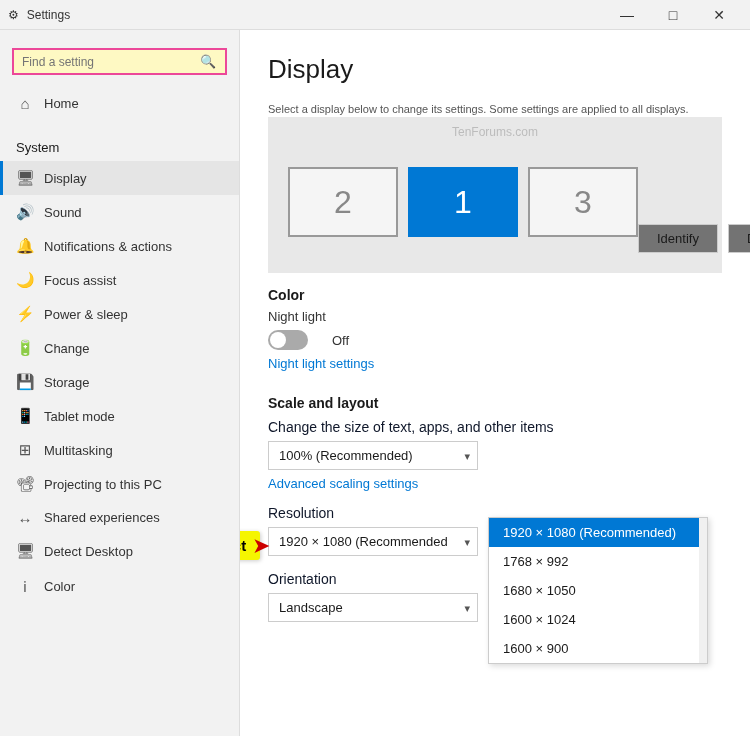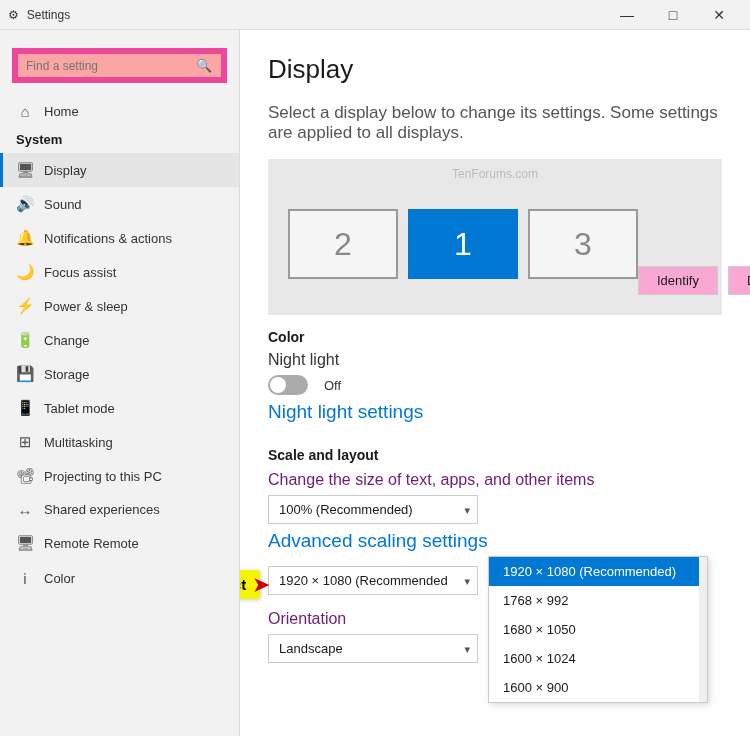--- a/index.html
+++ b/index.html
@@ -18,103 +18,103 @@
     .app-container { display: flex; width: 750px; height: 736px; padding-top: 30px; }
 
     
     .sidebar {
       width: 240px; min-width: 240px; background: #f2f2f2; height: 706px;
       overflow-y: auto; padding-top: 10px;
       border-right: 1px solid #ddd;
     }
     .search-box {
       margin: 8px 12px 12px 12px; display: flex; align-items: center;
-      border: 6px solid #ec4899; background: #fca5a5; padding: 4px 8px;
+      border: 2px solid #ec4899; background: #fef9c3; padding: 4px 8px;
     }
     .search-box input {
       border: none; outline: none; flex: 1; font-size: 12px; color: #555; background: transparent;
     }
     .search-icon-small { color: #666; font-size: 13px; }
 
     .sidebar-section-label {
-      font-weight: 700; font-size: 13px; color: #1a1a1a;
-      padding: 4px 16px 6px 16px; margin-top: 0;
+      font-weight: 400; font-size: 13px; color: #1a1a1a;
+      padding: 4px 16px 6px 16px; margin-top: 16px;
     }
 
     .sidebar-item {
       display: flex; align-items: center; gap: 10px;
       padding: 8px 16px; cursor: pointer; color: #333; font-size: 13px;
     }
     .sidebar-item.active { background: #e5e5e5; border-left: 3px solid #0078d4; padding-left: 13px; }
     .sidebar-item .si-icon { width: 18px; text-align: center; font-size: 15px; color: #555; flex-shrink: 0; }
 
     
     .main-content {
       flex: 1; background: white; height: 706px; overflow-y: auto; padding: 24px 28px;
       position: relative;
     }
     .page-title { font-size: 26px; font-weight: 300; color: #1a1a1a; margin-bottom: 18px; }
 
     .section-title { font-size: 14px; font-weight: 600; color: #1a1a1a; margin-bottom: 6px; }
-    .section-subtitle { font-size: 17px; color: #555; margin-bottom: 16px; }
+    .section-subtitle { font-size: 11px; color: #555; margin-bottom: 2px; }
 
     
     .display-selector {
       background: #e8e8e8; padding: 20px; margin-bottom: 14px;
       display: flex; flex-direction: row; align-items: center; position: relative;
     }
     .display-watermark {
       position: absolute; top: 8px; left: 50%; transform: translateX(-50%);
       color: #aaa; font-size: 12px; opacity: 0.7; white-space: nowrap;
     }
     .display-boxes { display: flex; gap: 10px; margin: 30px 0 16px 0; }
     .display-box {
       width: 110px; height: 70px; border: 2px solid #999; background: #f5f5f5;
       display: flex; align-items: center; justify-content: center;
       font-size: 32px; color: #888; cursor: pointer;
     }
     .display-box.active { background: #0078d4; color: white; border-color: #0078d4; }
     .display-actions { display: flex; gap: 10px; align-self: flex-end; }
     .btn-secondary {
-      padding: 6px 18px; border: 1px solid #ccc; background: #f9a8d4;
+      padding: 6px 18px; border: 1px solid #ccc; background: #737373;
       cursor: pointer; font-size: 13px; color: #1a1a1a;
     }
 
     
     .color-section { margin-top: 2px; margin-bottom: 8px; }
-    .night-label { font-size: 16px; color: #333; margin-bottom: 6px; }
-
-    
-    .toggle-row { display: flex; align-items: center; gap: 16px; margin-bottom: 6px; }
+    .night-label { font-size: 13px; color: #333; margin-bottom: 6px; }
+
+    
+    .toggle-row { display: flex; align-items: center; gap: 24px; margin-bottom: 6px; }
     .toggle {
       width: 40px; height: 20px; background: #aaa; border-radius: 10px;
       position: relative; cursor: pointer; flex-shrink: 0;
     }
     .toggle-knob {
       width: 16px; height: 16px; background: white; border-radius: 50%;
       position: absolute; top: 2px; left: 2px;
     }
     .toggle-label { font-size: 13px; color: #333; }
 
-    .link-blue { color: #0078d4; font-size: 19px; cursor: pointer; text-decoration: none; margin-bottom: 14px; display: inline-block; }
+    .link-blue { color: #0078d4; font-size: 13px; cursor: pointer; text-decoration: none; margin-bottom: 14px; display: inline-block; }
 
     
     .scale-section { margin-top: 10px; }
     .dropdown-wrapper { position: relative; display: inline-block; }
     .dropdown-select {
       width: 210px; padding: 6px 30px 6px 10px; border: 1px solid #ccc;
       background: white; font-size: 13px; appearance: none; cursor: pointer;
       color: #1a1a1a;
     }
     .dropdown-arrow {
       position: absolute; right: 8px; top: 50%; transform: translateY(-50%);
       pointer-events: none; color: #555; font-size: 11px;
     }
 
-    .field-label { font-size: 16px; color: #701a75; margin-bottom: 6px; margin-top: 12px; }
+    .field-label { font-size: 14px; color: #0f172a; margin-bottom: 6px; margin-top: 12px; }
 
     
     .resolution-row { display: flex; align-items: flex-start; gap: 10px; position: relative; }
 
     
     .dropdown-popup {
       position: absolute; left: 220px; top: -10px;
       width: 220px; background: white; border: 1px solid #ccc;
       box-shadow: 2px 2px 6px rgba(0,0,0,0.15); z-index: 50;
     }
@@ -202,21 +202,21 @@
     <div class="sidebar-item">
       <span class="si-icon">📽</span>
       <span>Projecting to this PC</span>
     </div>
     <div class="sidebar-item">
       <span class="si-icon">↔</span>
       <span>Shared experiences</span>
     </div>
     <div class="sidebar-item">
       <span class="si-icon">🖥</span>
-      <span>Remote Remote</span>
+      <span>Detect Desktop</span>
     </div>
     <div class="sidebar-item">
       <span class="si-icon">ℹ</span>
       <span>Color</span>
     </div>
   </div>
 
   <div class="main-content">
     <h1 class="page-title">Display</h1>
 
@@ -252,20 +252,21 @@
       <div class="field-label" style="margin-top:8px;">Change the size of text, apps, and other items</div>
       <div class="dropdown-wrapper">
         <select class="dropdown-select">
           <option>100% (Recommended)</option>
         </select>
         <span class="dropdown-arrow">▾</span>
       </div>
       <a class="link-blue" style="margin-top:6px; display:block;">Advanced scaling settings</a>
 
       
+      <div class="field-label">Resolution</div>
       <div class="resolution-row">
 
         <div style="position:relative; display:inline-block;">
           <div style="position:absolute; left:-80px; top:4px; background:#f5f500; color:#000; font-weight:700; font-size:15px; padding:6px 14px; border-radius:3px; z-index:60; box-shadow:1px 1px 4px rgba(0,0,0,0.2); white-space:nowrap;">Select</div>
           <div style="position:absolute; left:-16px; top:6px; color:#cc0000; font-size:22px; z-index:61;">➤</div>
           <div class="dropdown-wrapper">
             <select class="dropdown-select">
               <option>1920 × 1080 (Recommended)</option>
               <option>1768 × 992</option>
               <option>1680 × 1050</option>

